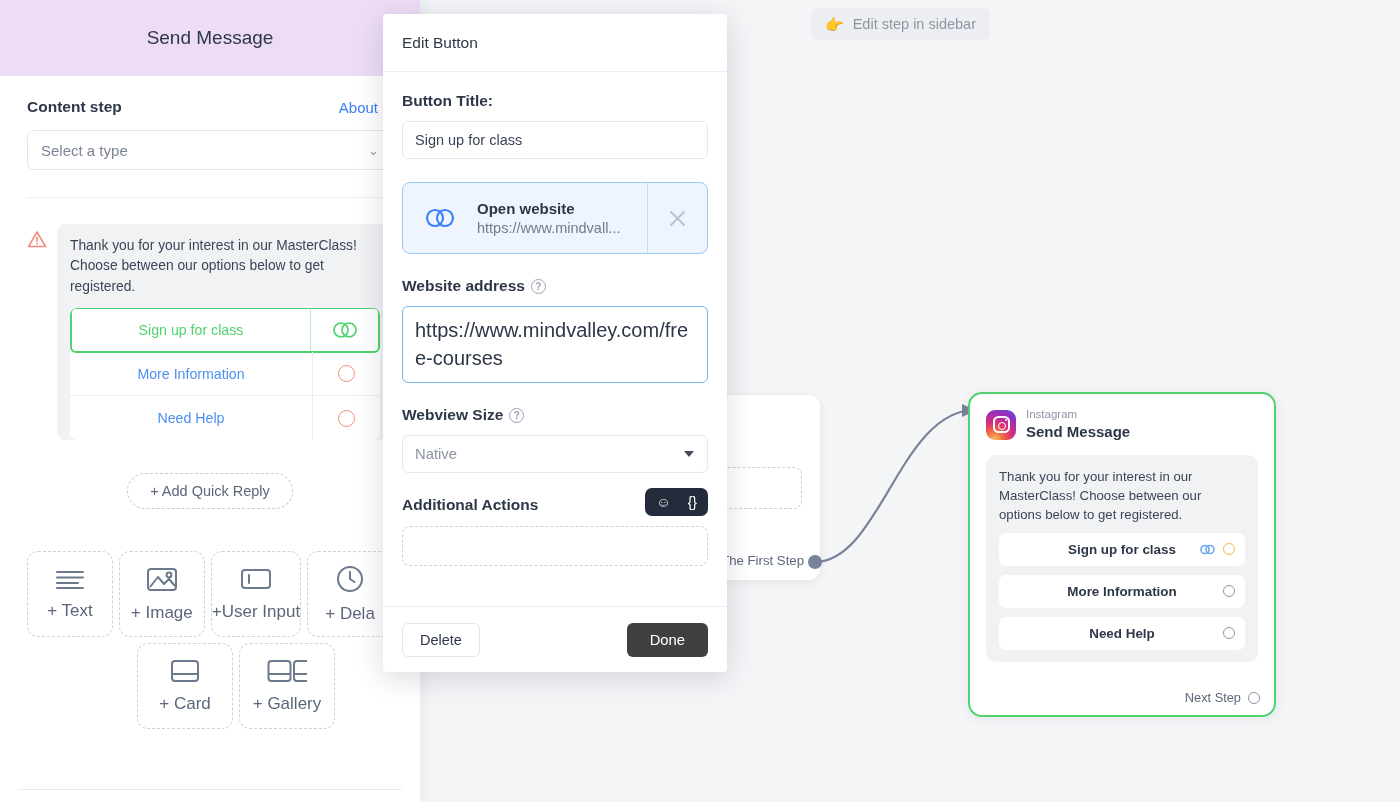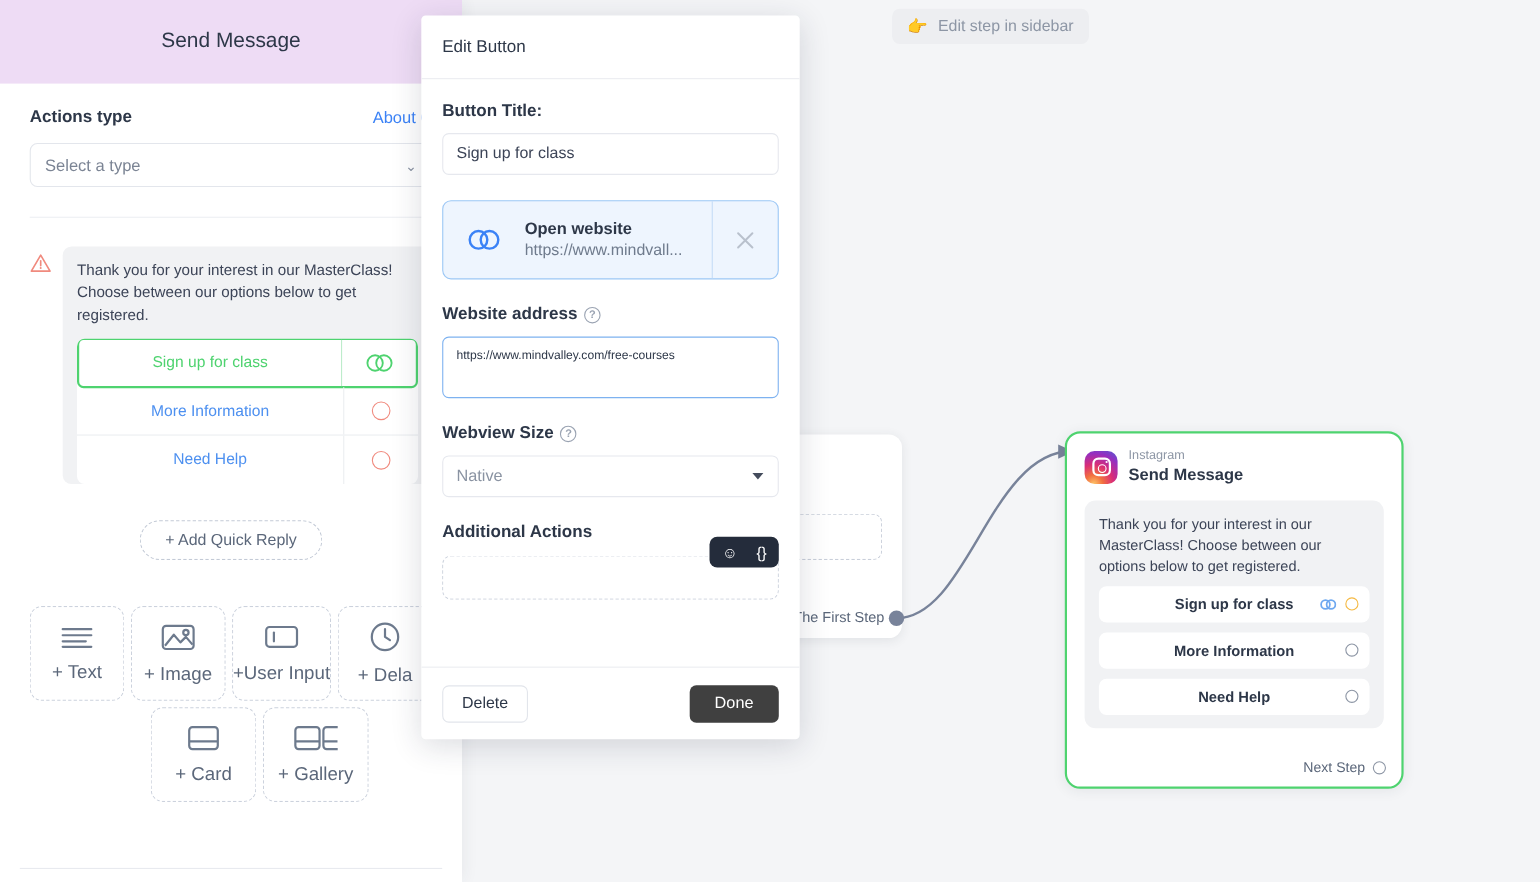--- a/index.html
+++ b/index.html
@@ -188,21 +188,21 @@
 
   .help-q {
     display: inline-flex; align-items: center; justify-content: center;
     width: 15px; height: 15px; border-radius: 50%; border: 1.3px solid #9aa3b2;
     color: #9aa3b2; font-size: 10px; font-weight: 700; margin-left: 6px;
     position: relative; top: -1px;
   }
 
   .m-textarea {
     margin-top: 11px; min-height: 56px; border: 1.4px solid #7eb2f0; border-radius: 6px;
-    padding: 9px 12px; font-size: 11px; color: #2d3748; line-height: 1.42;
+    padding: 9px 12px; font-size: 20px; color: #2d3748; line-height: 1.42;
     word-break: break-word;
   }
   .emoji-bar {
     position: absolute; right: 19px; top: 416px;
     background: #242c3b; border-radius: 7px; height: 28px; padding: 0 11px;
     display: flex; align-items: center; gap: 17px;
     color: #fff; font-size: 14px;
   }
   .emoji-bar span { line-height: 1; }
 
@@ -305,21 +305,21 @@
     </div>
   </div>
 
   <div class="panel">
     <div class="panel-head">
       <div class="t">Send Message</div>
     </div>
 
     <div class="panel-body">
       <div class="row-between">
-        <div class="lbl-strong">Actions type</div>
+        <div class="lbl-strong">Content step</div>
         <div class="link-blue">About C</div>
       </div>
 
       <div class="select-box">
         <span>Select a type</span>
         <span class="chev">⌄</span>
       </div>
 
       <div class="hr"></div>
 

